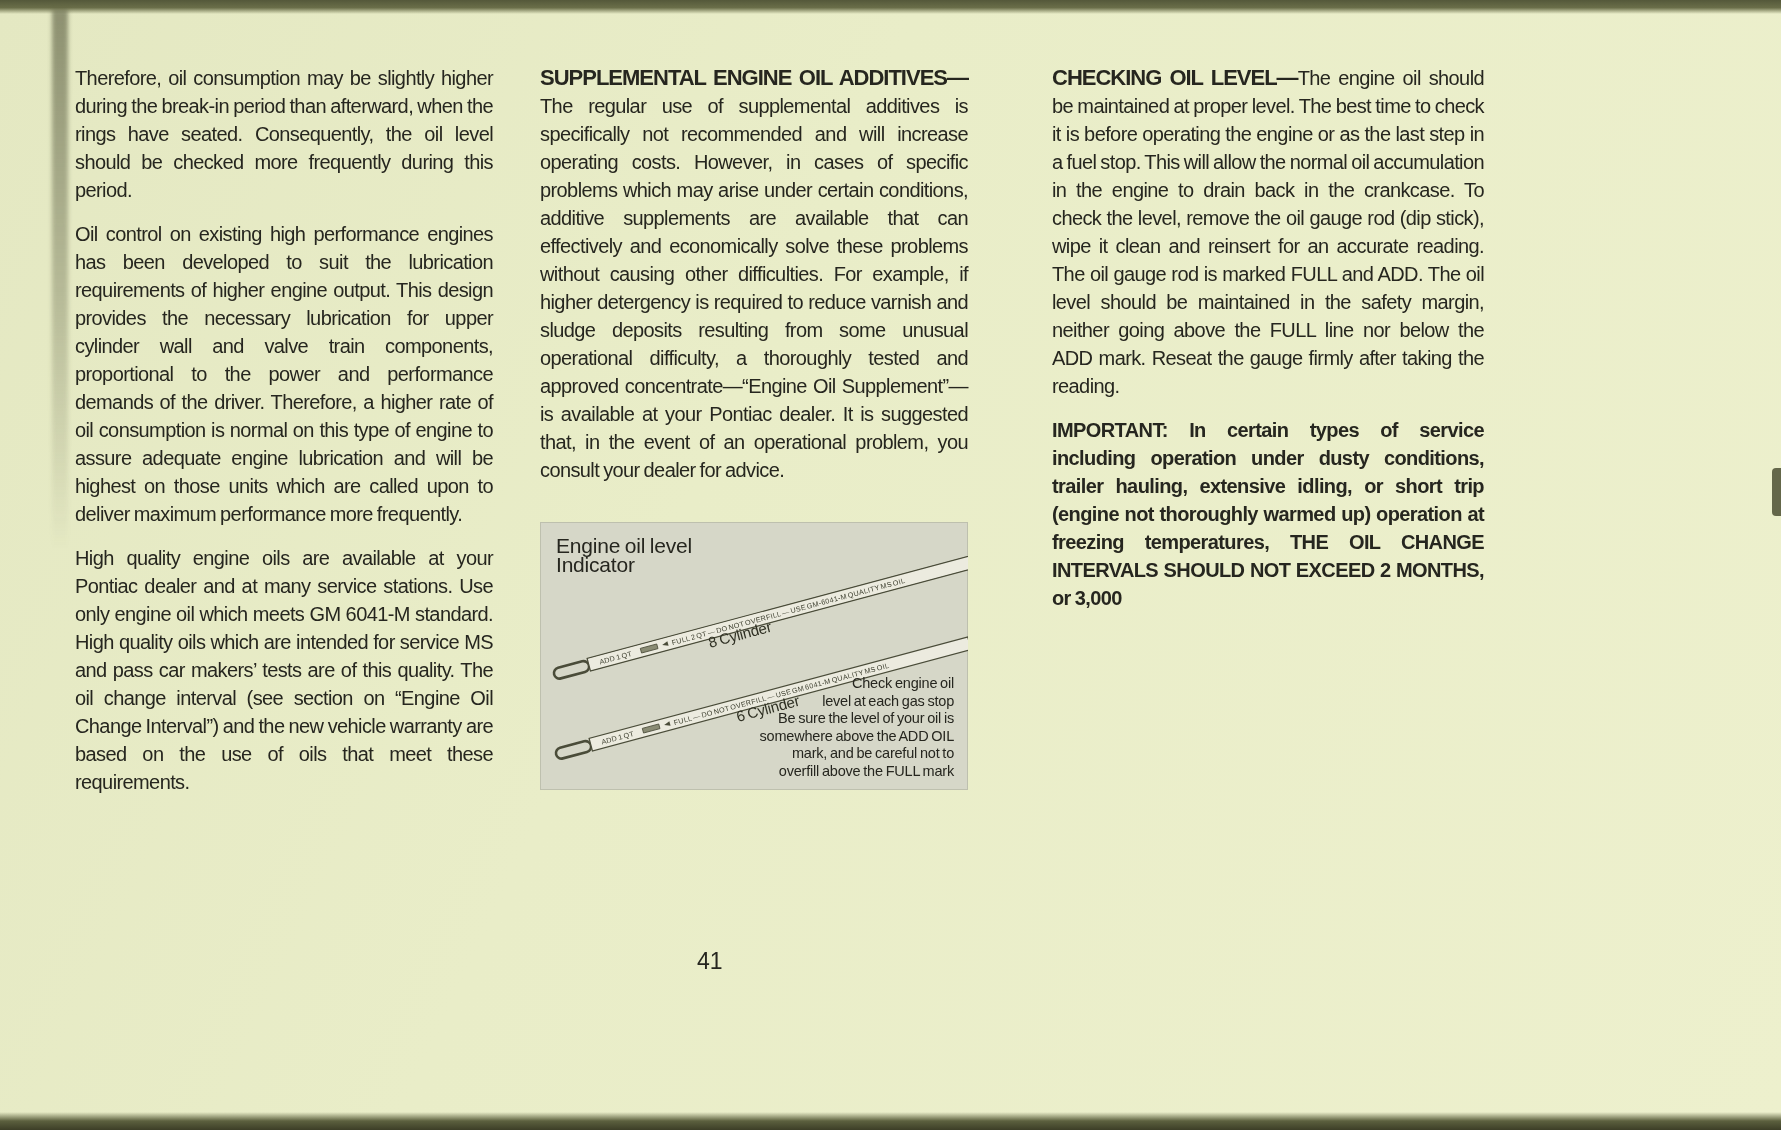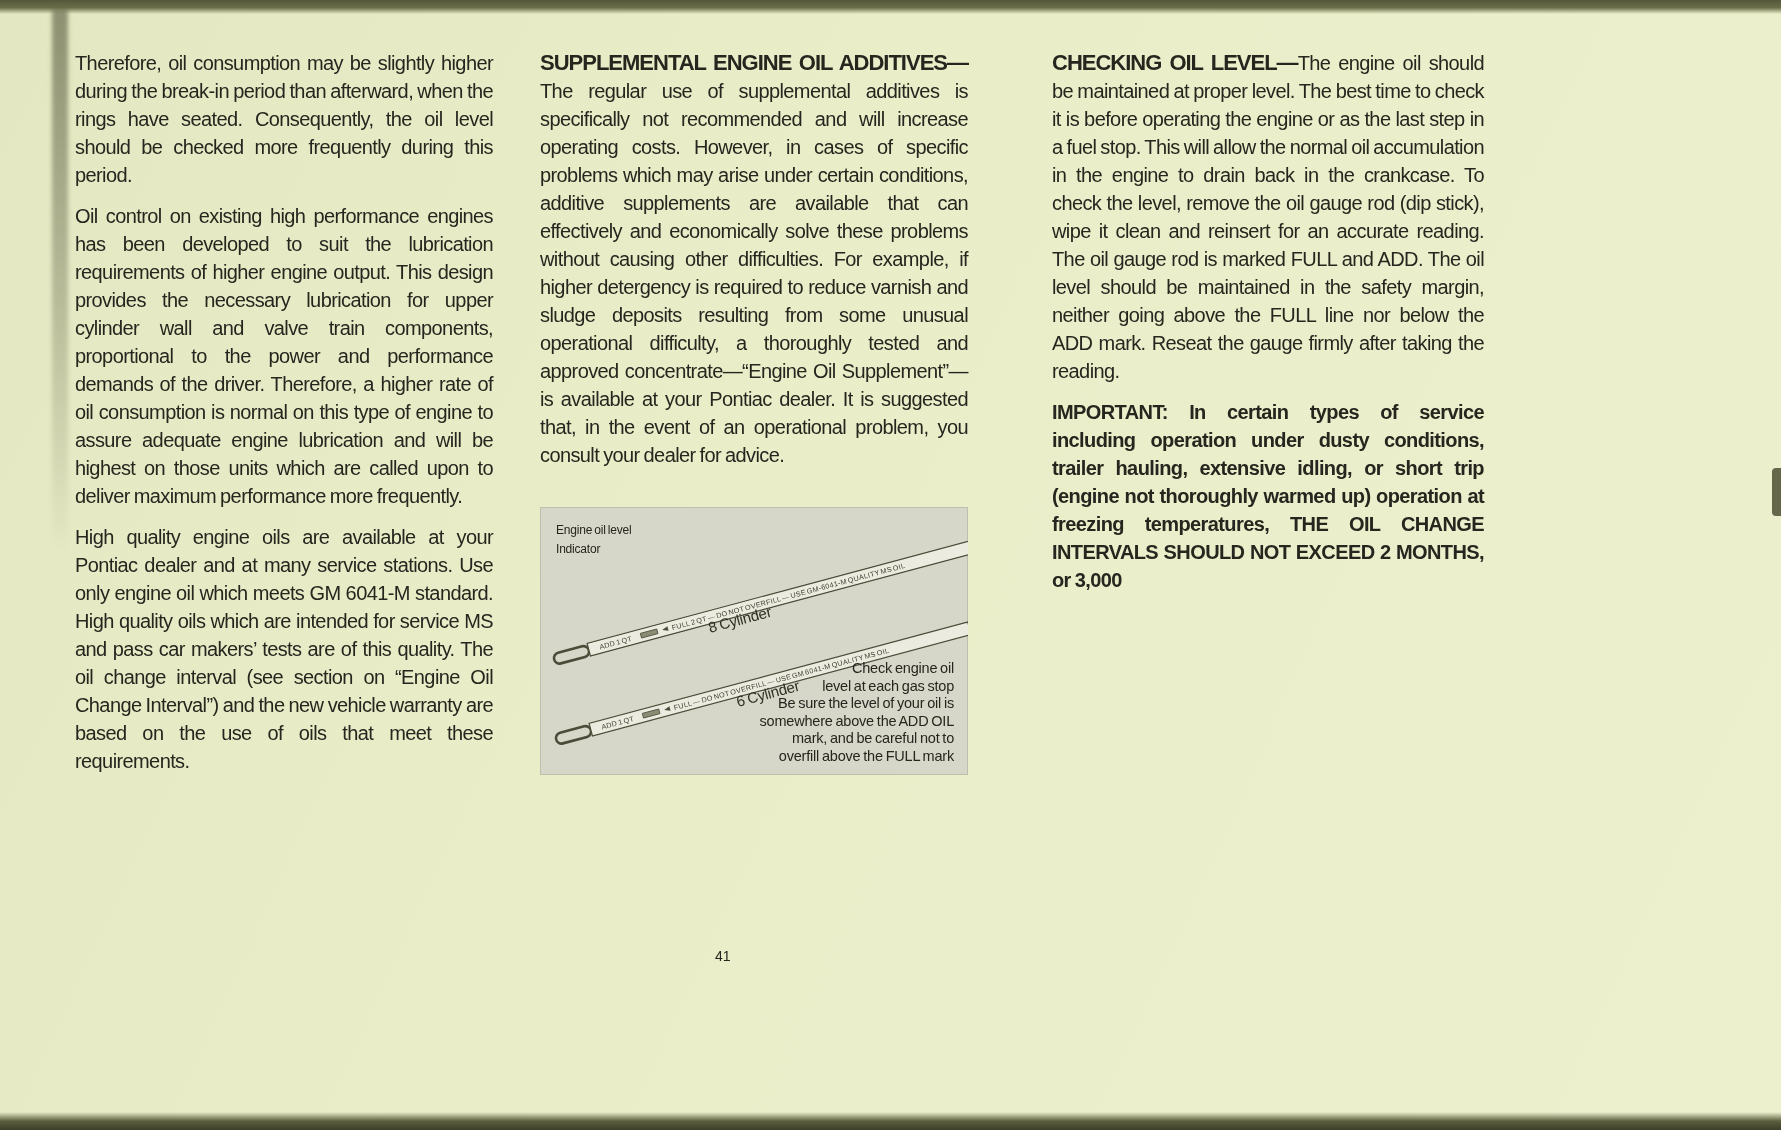--- a/index.html
+++ b/index.html
@@ -16,36 +16,36 @@
     background:linear-gradient(180deg,rgba(70,73,46,.55) 0%,rgba(70,73,46,.28) 55%,rgba(70,73,46,0) 100%);
     filter:blur(2px);}
   .edge-right-mark{position:absolute;right:0;top:468px;width:9px;height:48px;
     background:#4c4f33;border-radius:4px 0 0 4px;opacity:.85;}
 
   .col{position:absolute;top:48px;text-align:justify;
        font-size:20px;line-height:28px;letter-spacing:-0.6px;word-spacing:-1px;}
   .col-left{left:75px;width:418px;}
   .col-middle{left:540px;width:428px;}
   .col-right{left:1052px;width:432px;}
-  .col p{margin:1px 0 13px 0;}
+  .col p{margin:16px 0 13px 0;}
   .bold{font-weight:bold;}
   .lead{font-weight:bold;font-size:22px;letter-spacing:-1px;}
 
   .figure{position:relative;margin-top:38px;width:428px;height:268px;
           background:#d6d7c8;box-shadow:0 0 0 1px rgba(120,122,95,.25) inset;}
   .fig-art{position:absolute;left:0;top:0;width:428px;height:268px;}
-  .fig-label{position:absolute;left:16px;top:14px;font-size:12px;line-height:19px;
+  .fig-label{position:absolute;left:16px;top:14px;font-size:21px;line-height:19px;
              white-space:pre-line;letter-spacing:-0.2px;text-align:left;}
   .fig-caption{position:absolute;right:14px;bottom:10px;width:224px;
                font-size:14.5px;line-height:17.5px;text-align:right;
                white-space:pre-line;letter-spacing:-0.2px;}
   .stick-text{font-size:7.2px;fill:#3c3e2e;letter-spacing:.3px;font-family:"Liberation Sans",sans-serif;}
   .cyl-label{font-size:15px;fill:#2f3023;font-family:"Liberation Sans",sans-serif;letter-spacing:-0.2px;}
 
-  .page-number{position:absolute;left:715px;top:948px;font-size:14px;letter-spacing:0;}
+  .page-number{position:absolute;left:697px;top:948px;font-size:23px;letter-spacing:0;}
 </style>
 </head>
 <body>
 
 <div class="page">
 
   <div class="edge-top"></div>
   <div class="edge-left"></div>
   <div class="edge-right-mark"></div>
   <div class="edge-bottom"></div>

